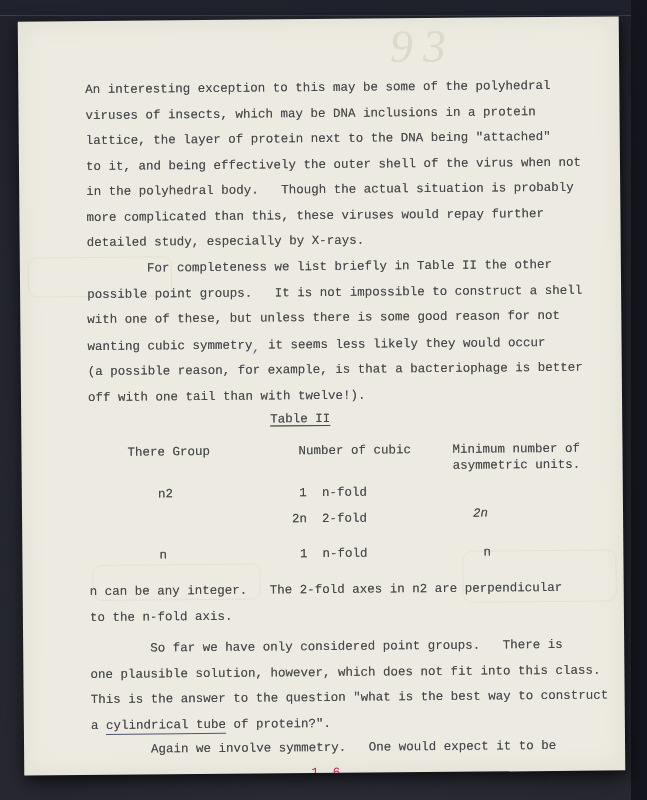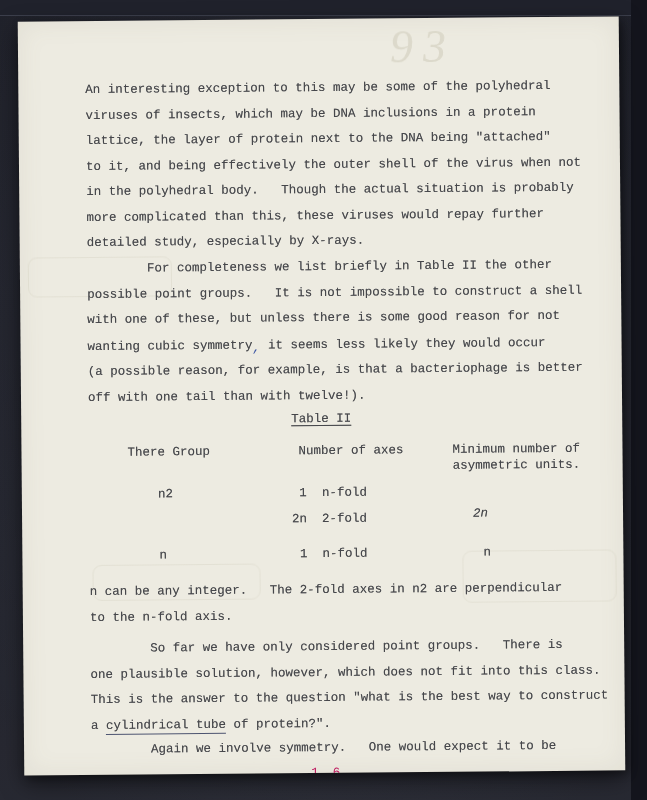--- a/index.html
+++ b/index.html
@@ -78,21 +78,20 @@
   #para4 { top: 616px; }
   #para5 { top: 717px; }
 
   .table-title {
     position: absolute;
     left: 249px;
     top: 388px;
     line-height: 25.5px;
     text-decoration: underline;
     text-underline-offset: 3px;
-    margin-left: 21px;
   }
 
   .theader {
     position: absolute;
     top: 424px;
     line-height: 16px;
   }
   #th-group { left: 106px; }
   #th-axes  { left: 277px; }
   #th-min   { left: 431px; }
@@ -182,21 +181,21 @@
 possible point groups.   It is not impossible to construct a shell
 with one of these, but unless there is some good reason for not
 wanting cubic symmetry</span><span class="hand-comma">,</span><span> it seems less likely they would occur
 (a possible reason, for example, is that a bacteriophage is better
 off with one tail than with twelve!).</span></p>
 
     <div class="table-title typed">Table II</div>
 
     <div>
       <div class="theader" id="th-group">There Group</div>
-      <div class="theader" id="th-axes">Number of axes</div>
+      <div class="theader" id="th-axes">Number of cubic</div>
       <div class="theader" id="th-min">Minimum number of
 asymmetric units.</div>
 
       <div class="cell" id="cell-group-1">n2</div>
       <div class="cell" id="cell-axes-1"> 1  n-fold
 2n  2-fold</div>
       <div class="cell" id="cell-min-1">2n</div>
 
       <div class="cell" id="cell-group-2">n</div>
       <div class="cell" id="cell-axes-2"> 1  n-fold</div>

